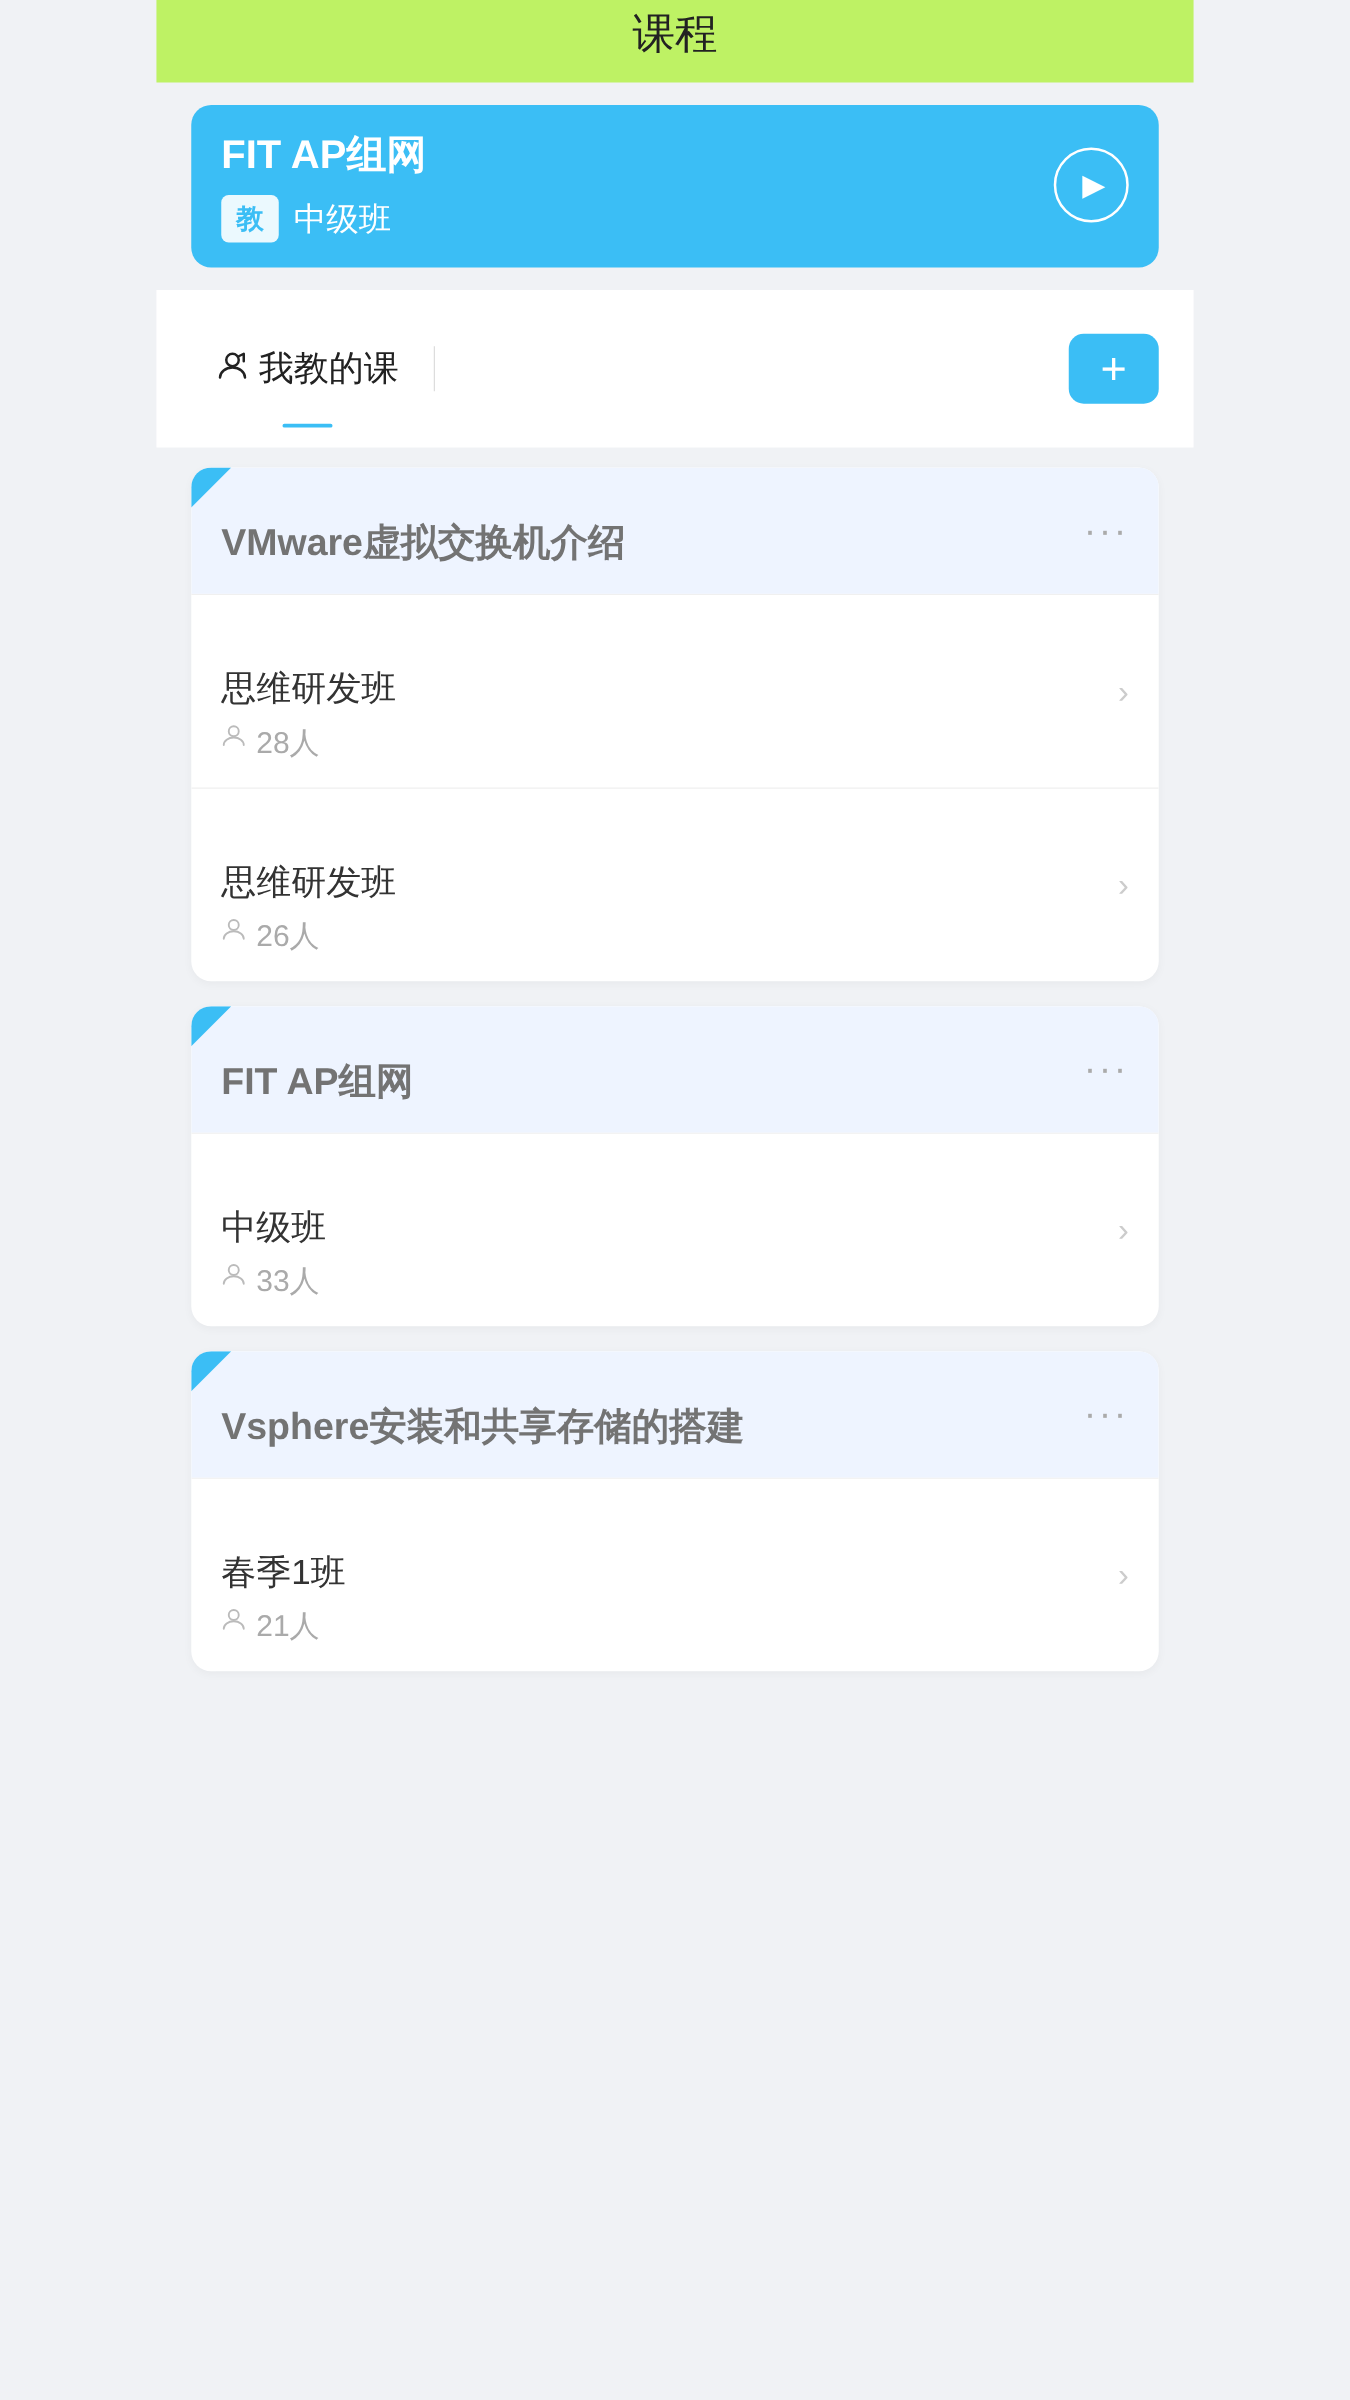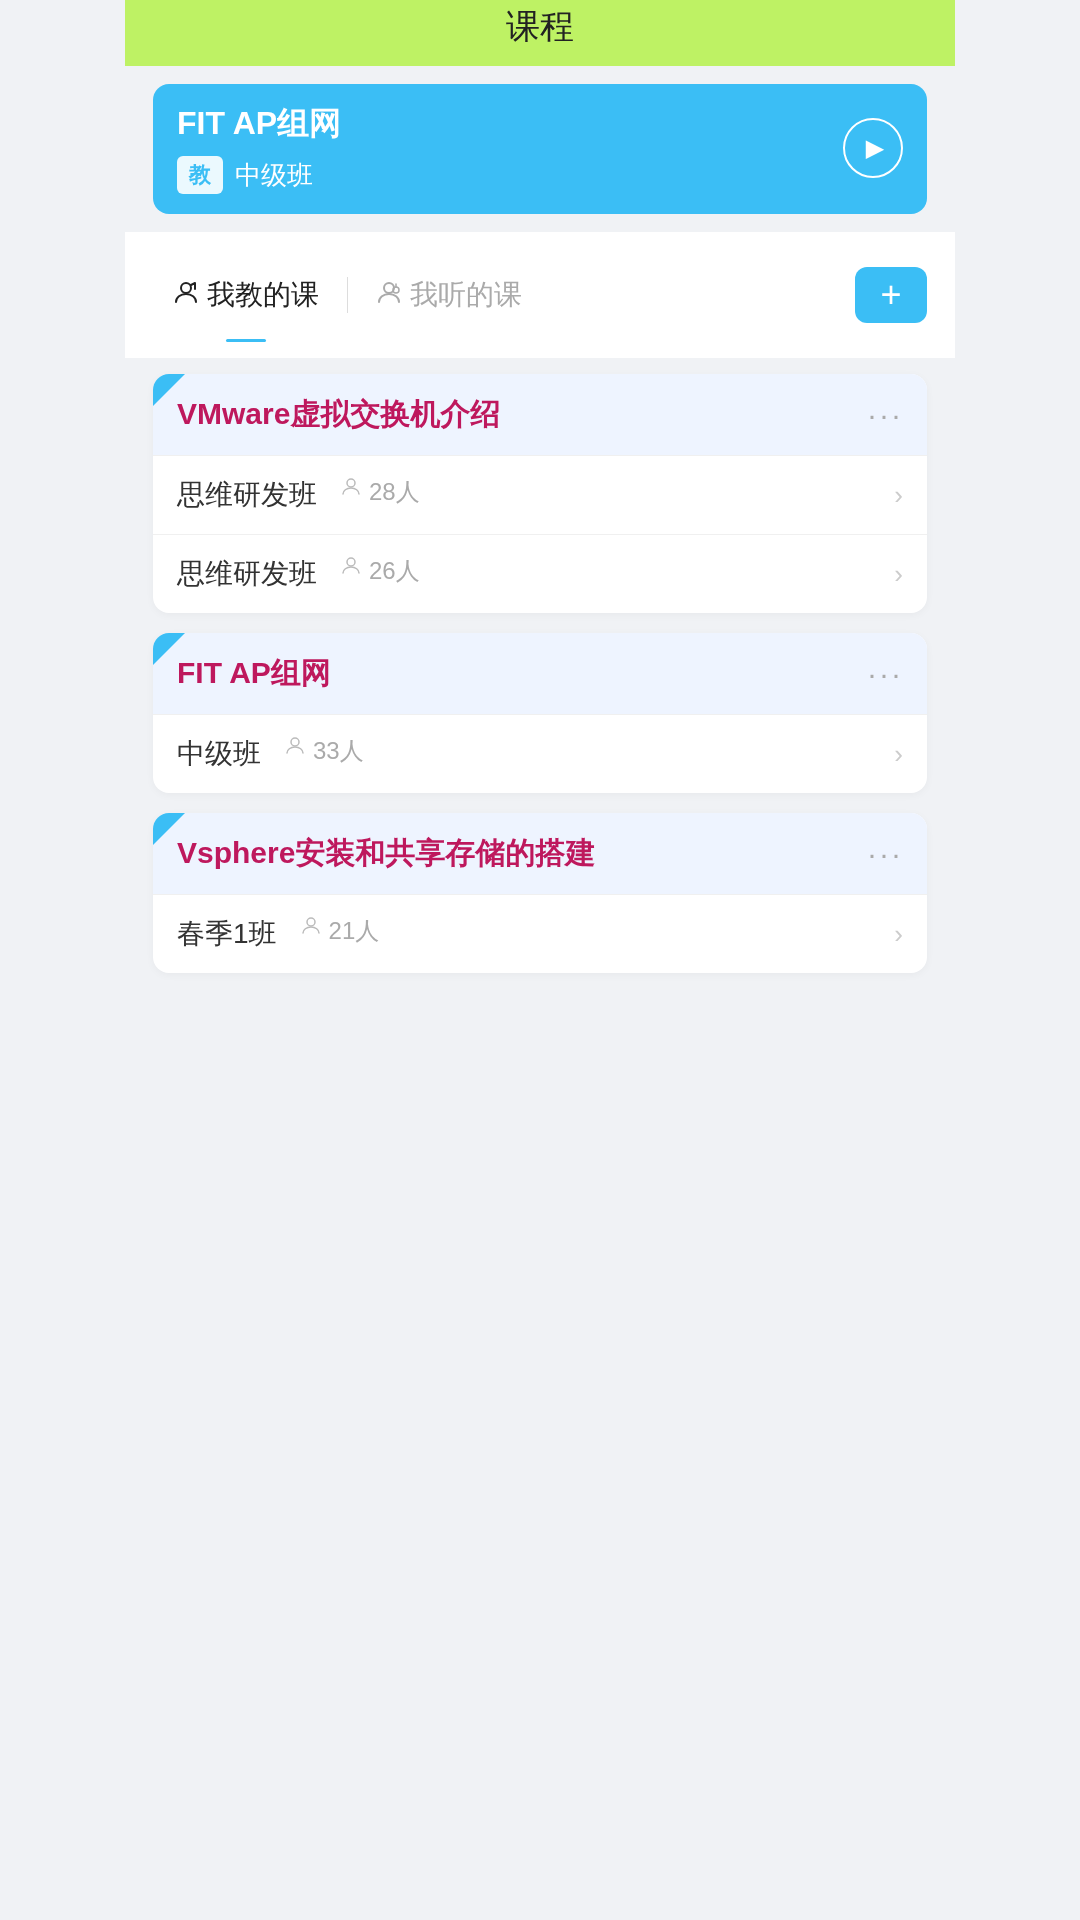--- a/index.html
+++ b/index.html
@@ -199,42 +199,45 @@
       left: 0;
       width: 0;
       height: 0;
       border-top: 32px solid #3bbef5;
       border-right: 32px solid transparent;
     }
 
     .course-card-title {
       font-size: 30px;
       font-weight: 600;
-      color: #be185d;
+      color: #737373;
+      margin-top: 20px;
     }
 
     .more-dots {
       color: #aaa;
       font-size: 30px;
       letter-spacing: 2px;
       cursor: pointer;
     }
 
     .class-item {
       padding: 20px 24px;
       border-top: 1px solid #f0f0f0;
       display: flex;
       align-items: center;
       justify-content: space-between;
       cursor: pointer;
     }
 
     .class-item-left {
       display: flex;
-      gap: 24px;
+      flex-direction: column;
+      gap: 8px;
+      margin-top: 36px;
     }
 
     .class-name {
       font-size: 28px;
       color: #333;
     }
 
     .class-count {
       display: flex;
       gap: 8px;
@@ -278,31 +281,20 @@
     <span>
       <svg width="26" height="26" viewBox="0 0 26 26" fill="none">
         <circle cx="13" cy="9" r="5" stroke="#222" stroke-width="2"></circle>
         <path d="M3 23c0-4.418 4.477-8 10-8s10 3.582 10 8" stroke="#222" stroke-width="2" stroke-linecap="round"></path>
         <path d="M18 6l4-2v6" stroke="#222" stroke-width="2" stroke-linecap="round" stroke-linejoin="round"></path>
       </svg>
     </span>
     <span>我教的课</span>
   </div>
   <div class="tab-divider"></div>
-  <div class="tab-item inactive">
-    <span>
-      <svg width="26" height="26" viewBox="0 0 26 26" fill="none">
-        <circle cx="13" cy="9" r="5" stroke="#aaa" stroke-width="2"></circle>
-        <path d="M3 23c0-4.418 4.477-8 10-8s10 3.582 10 8" stroke="#aaa" stroke-width="2" stroke-linecap="round"></path>
-        <circle cx="20" cy="11" r="3" stroke="#aaa" stroke-width="1.5"></circle>
-        <path d="M20 8V5" stroke="#aaa" stroke-width="1.5" stroke-linecap="round"></path>
-      </svg>
-    </span>
-    <span>我听的课</span>
-  </div>
   <div class="tab-spacer"></div>
   <button class="add-btn">+</button>
 </div>
 
 <div class="course-list">
 
   <div class="course-card">
     <div class="course-card-header">
       <span class="course-card-title">VMware虚拟交换机介绍</span>
       <span class="more-dots">···</span>

